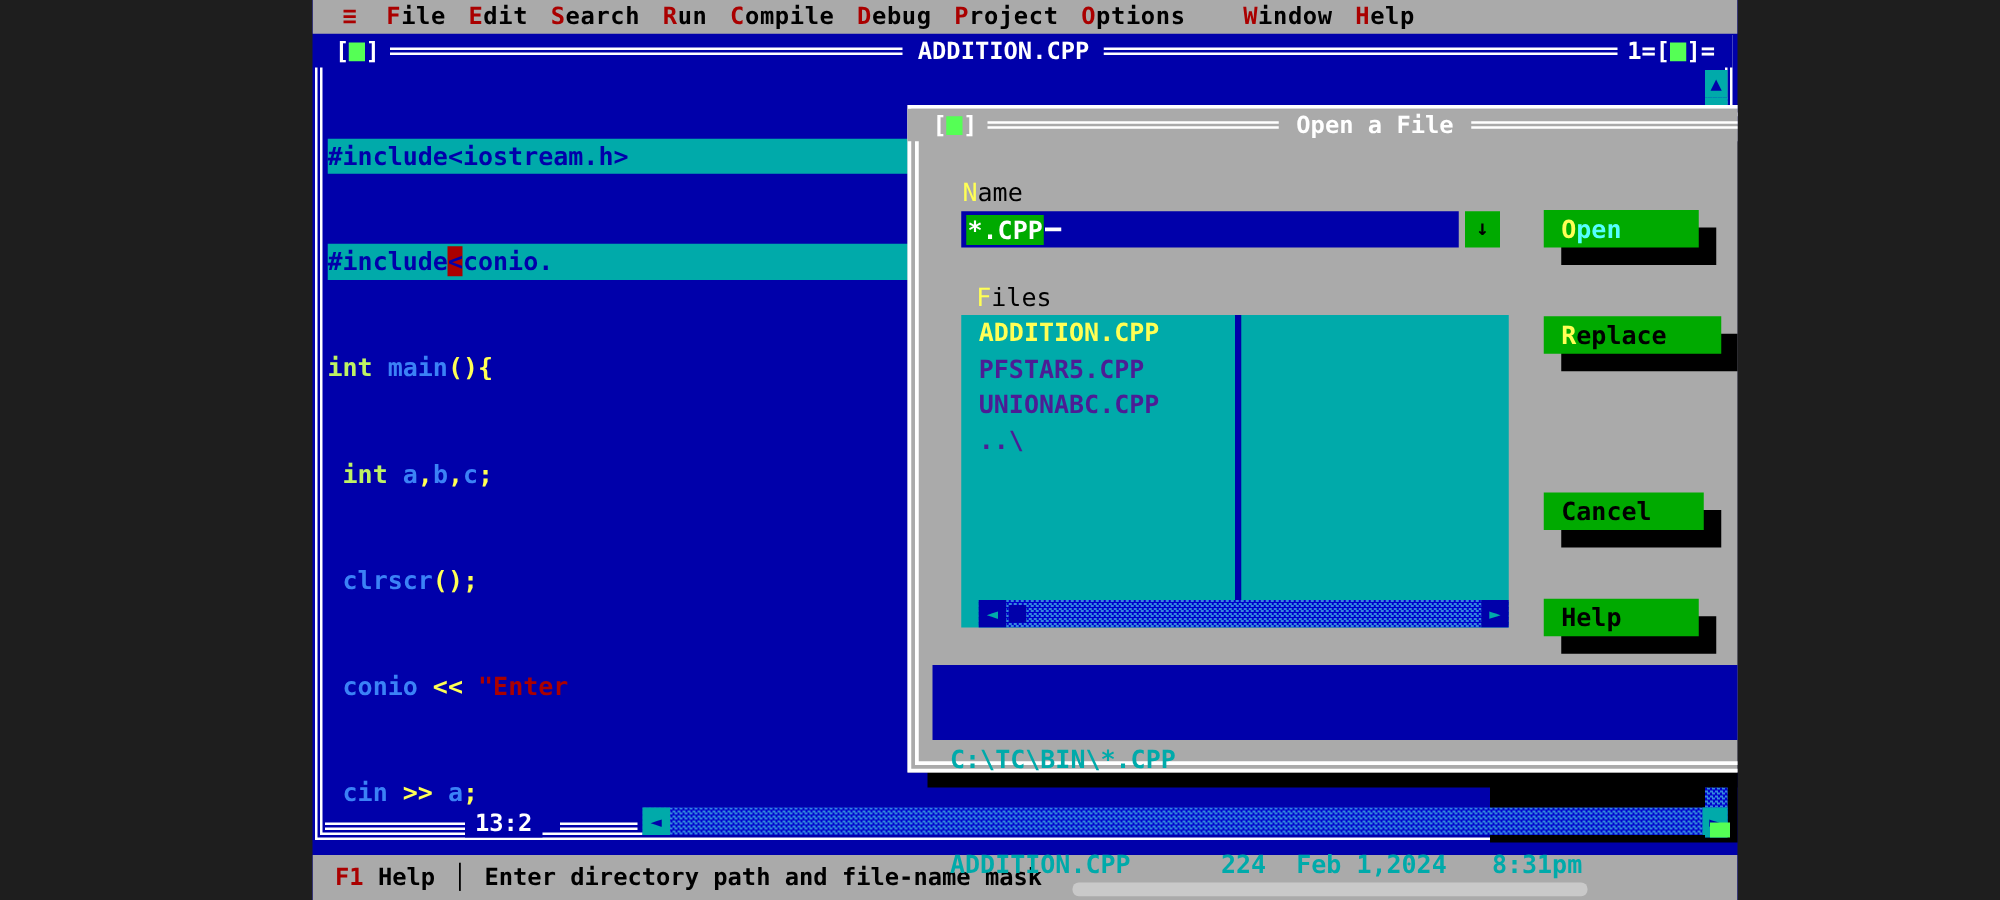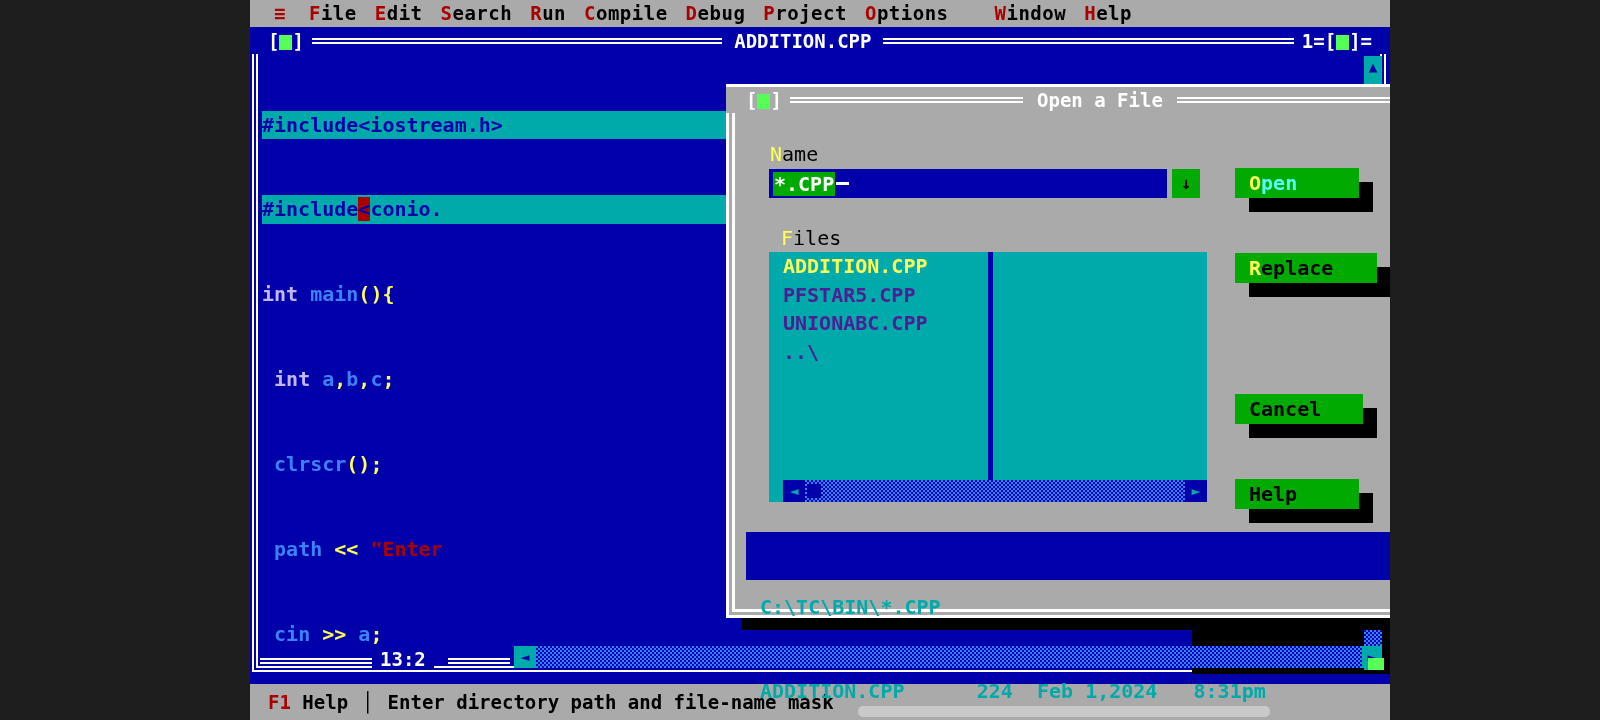--- a/index.html
+++ b/index.html
@@ -130,21 +130,21 @@
     background: #0000aa;
     overflow: hidden;
     font-size: 20px;
     line-height: 28.3px;
     white-space: pre;
     font-weight: bold;
   }
   .cl { height: 28.3px; white-space: pre; }
   .cl.sel { background: #00aaaa; }
   .t-pre  { color: #0000aa; }      
-  .t-kw   { color: #c4b5fd; }
+  .t-kw   { color: #bef264; }
   .t-id   { color: #3b82f6; }
   .t-op   { color: #ffff55; }
   .t-str  { color: #aa0000; }
   .t-cur  { background: #aa0000; color: #0000aa; }
 
   
   #vscroll {
     position: absolute;
     right: 4px; top: 28px;
     width: 18px; height: 614px;
@@ -427,21 +427,21 @@
   #sh-replace  { left: 523px; top: 183px; width: 142px; height: 30px; }
   #btn-cancel  { left: 509px; top: 310px; width: 128px; }
   #sh-cancel   { left: 523px; top: 324px; width: 128px; height: 30px; }
   #btn-help    { left: 509px; top: 395px; width: 124px; }
   #sh-help     { left: 523px; top: 409px; width: 124px; height: 30px; }
 
   
   #infopanel {
     position: absolute;
     left: 20px; top: 448px;
-    width: 652px; height: 48px;
+    width: 652px; height: 60px;
     background: #0000aa;
     color: #00aaaa;
     font-size: 20px;
     font-weight: bold;
     padding: 5px 0 0 14px;
     white-space: pre;
     line-height: 28px;
     z-index: 2;
   }
 
@@ -496,21 +496,21 @@
         <span class="title-rule"></span>
         <span id="ed-winnum"><span>1</span>=[<span class="zoomsq"></span>]=</span>
       </div>
 
       <div id="code">
         <div class="cl sel"><span class="t-pre">#include&lt;iostream.h&gt;</span></div>
         <div class="cl sel"><span class="t-pre">#include</span><span class="t-cur">&lt;</span><span class="t-pre">conio.</span></div>
         <div class="cl"><span class="t-kw">int </span><span class="t-id">main</span><span class="t-op">(){</span></div>
         <div class="cl"> <span class="t-kw">int </span><span class="t-id">a</span><span class="t-op">,</span><span class="t-id">b</span><span class="t-op">,</span><span class="t-id">c</span><span class="t-op">;</span></div>
         <div class="cl"> <span class="t-id">clrscr</span><span class="t-op">();</span></div>
-        <div class="cl"> <span class="t-id">path </span><span class="t-op">&lt;&lt; </span><span class="t-str">"Enter</span></div>
+        <div class="cl"> <span class="t-id">conio </span><span class="t-op">&lt;&lt; </span><span class="t-str">"Enter</span></div>
         <div class="cl"> <span class="t-id">cin </span><span class="t-op">&gt;&gt; </span><span class="t-id">a</span><span class="t-op">;</span></div>
         
         
         
         
         
         
       </div>
 
       <div id="dos-black-right"></div>

